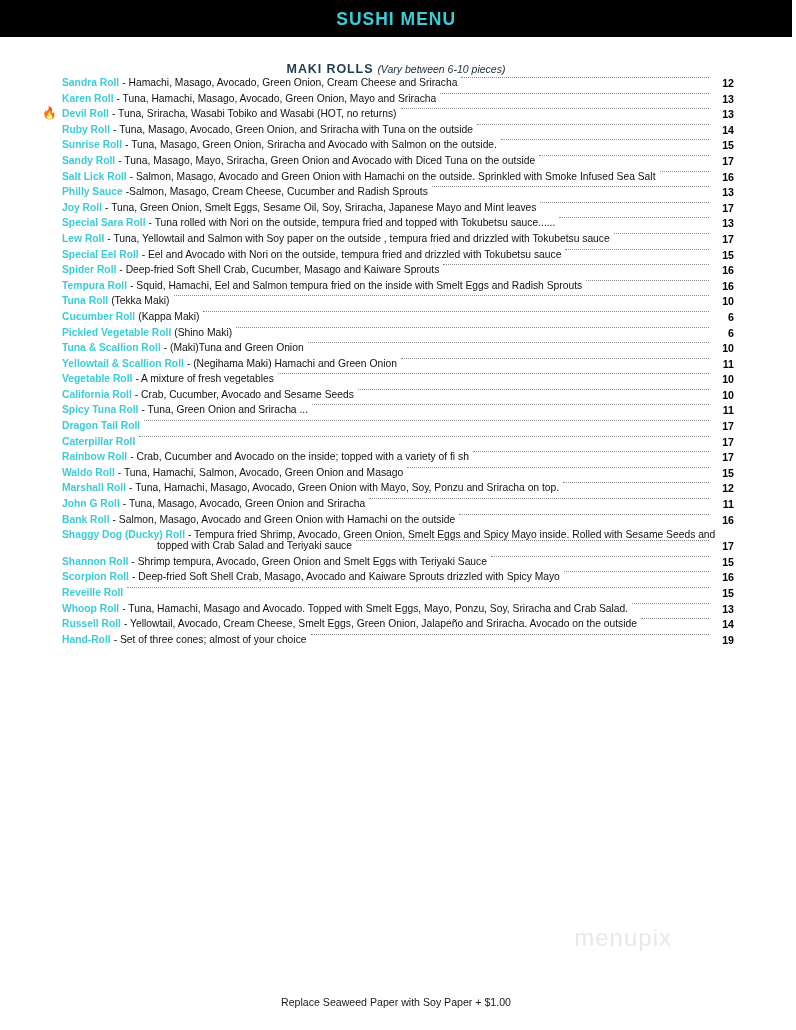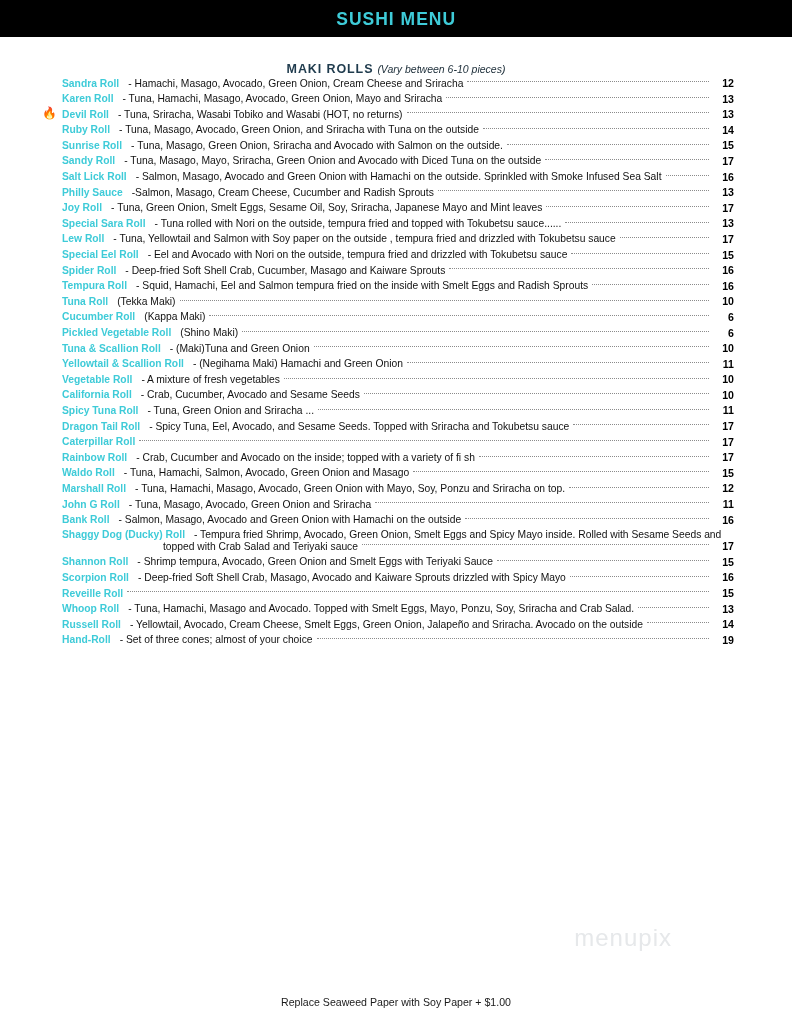--- a/index.html
+++ b/index.html
@@ -56,21 +56,21 @@
   
   .menu-list {
     padding:0 58px 0 62px;
   }
   .item {
     display:block;
     margin-bottom:3.6px;
   }
   .item-line {
     display:flex;
-    align-items:center;
+    align-items:flex-start;
     width:100%;
     position:relative;
   }
   .flame {
     position:absolute;
     left:-20px;
     top:-1px;
     font-size:12px;
     line-height:1;
   }
@@ -79,21 +79,21 @@
     font-weight:bold;
     font-size:10.3px;
     white-space:nowrap;
     flex:0 0 auto;
   }
   .desc {
     color:#111111;
     font-size:10.3px;
     white-space:nowrap;
     flex:0 0 auto;
-    padding-left:9px;
+    padding-left:3px;
   }
   .dots {
     flex:1 1 auto;
     border-bottom:1px dotted #8b8b8b;
     margin:0 5px 2.5px 4px;
     min-width:8px;
     height:1px;
   }
   .price {
     color:#000000;
@@ -318,21 +318,20 @@
         <div class="item-line">
           <span class="name">Spicy Tuna Roll</span>
           <span class="desc">- Tuna, Green Onion and Sriracha ...</span>
           <span class="dots"></span>
           <span class="price">11</span>
         </div>
       </div>
       <div class="item">
         <div class="item-line">
           <span class="name">Dragon Tail Roll</span>
-          <span class="desc">- Spicy Tuna, Eel, Avocado, and Sesame Seeds. Topped with Sriracha and Tokubetsu sauce</span>
           <span class="dots"></span>
           <span class="price">17</span>
         </div>
       </div>
       <div class="item">
         <div class="item-line">
           <span class="name">Caterpillar Roll</span>
           <span class="dots"></span>
           <span class="price">17</span>
         </div>

